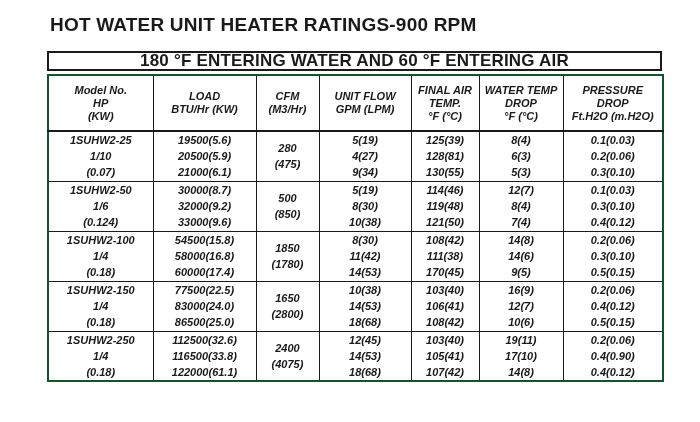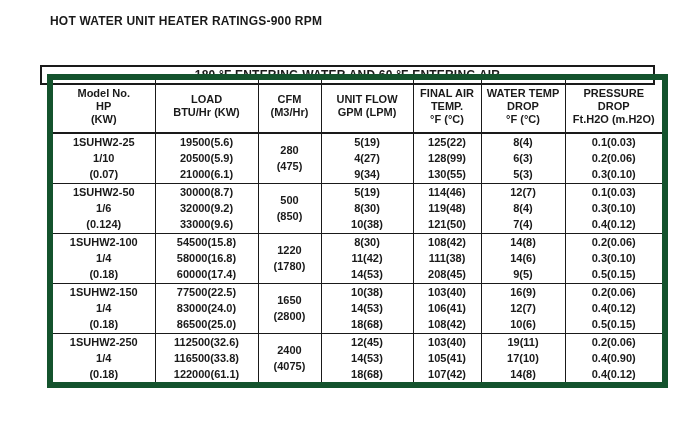--- a/index.html
+++ b/index.html
@@ -14,45 +14,45 @@
     background: #ffffff;
     font-family: "Liberation Sans", sans-serif;
     font-weight: bold;
     color: #1a1a1a;
     overflow: hidden;
   }
   .title {
     position: absolute;
     left: 50px;
     top: 14px;
-    font-size: 12px;
+    font-size: 19px;
     letter-spacing: 0.2px;
     white-space: nowrap;
   }
   .banner {
     position: absolute;
-    left: 40px;
+    left: 47px;
     top: 51px;
     width: 611px;
     height: 16px;
     border: 2px solid #1a1a1a;
     text-align: center;
-    font-size: 12px;
+    font-size: 17px;
     line-height: 16px;
     letter-spacing: 0.2px;
-    margin-top: 14px;
   }
   table.ratings {
     position: absolute;
     left: 47px;
     top: 74px;
     width: 615px;
     border-collapse: collapse;
     table-layout: fixed;
-    border: 6px solid #14532d;
+    border: 2px solid #14532d;
+    font-style: italic;
   }
   table.ratings th, table.ratings td {
     border: 1px solid #1a1a1a;
     text-align: center;
     vertical-align: middle;
     padding: 0;
     font-weight: bold;
     color: #1a1a1a;
   }
   table.ratings thead tr { height: 56px; }
@@ -138,22 +138,22 @@
           <td>
             <div class="cell-line">280</div>
             <div class="cell-line">(475)</div>
           </td>
           <td>
             <div class="cell-line">5(19)</div>
             <div class="cell-line">4(27)</div>
             <div class="cell-line">9(34)</div>
           </td>
           <td>
-            <div class="cell-line">125(22)</div>
-            <div class="cell-line">128(99)</div>
+            <div class="cell-line">125(39)</div>
+            <div class="cell-line">128(81)</div>
             <div class="cell-line">130(55)</div>
           </td>
           <td>
             <div class="cell-line">8(4)</div>
             <div class="cell-line">6(3)</div>
             <div class="cell-line">5(3)</div>
           </td>
           <td>
             <div class="cell-line">0.1(0.03)</div>
             <div class="cell-line">0.2(0.06)</div>
@@ -201,32 +201,32 @@
             <div class="cell-line">1SUHW2-100</div>
             <div class="cell-line">1/4</div>
             <div class="cell-line">(0.18)</div>
           </td>
           <td>
             <div class="cell-line">54500(15.8)</div>
             <div class="cell-line">58000(16.8)</div>
             <div class="cell-line">60000(17.4)</div>
           </td>
           <td>
-            <div class="cell-line">1220</div>
+            <div class="cell-line">1850</div>
             <div class="cell-line">(1780)</div>
           </td>
           <td>
             <div class="cell-line">8(30)</div>
             <div class="cell-line">11(42)</div>
             <div class="cell-line">14(53)</div>
           </td>
           <td>
             <div class="cell-line">108(42)</div>
             <div class="cell-line">111(38)</div>
-            <div class="cell-line">208(45)</div>
+            <div class="cell-line">170(45)</div>
           </td>
           <td>
             <div class="cell-line">14(8)</div>
             <div class="cell-line">14(6)</div>
             <div class="cell-line">9(5)</div>
           </td>
           <td>
             <div class="cell-line">0.2(0.06)</div>
             <div class="cell-line">0.3(0.10)</div>
             <div class="cell-line">0.5(0.15)</div>

